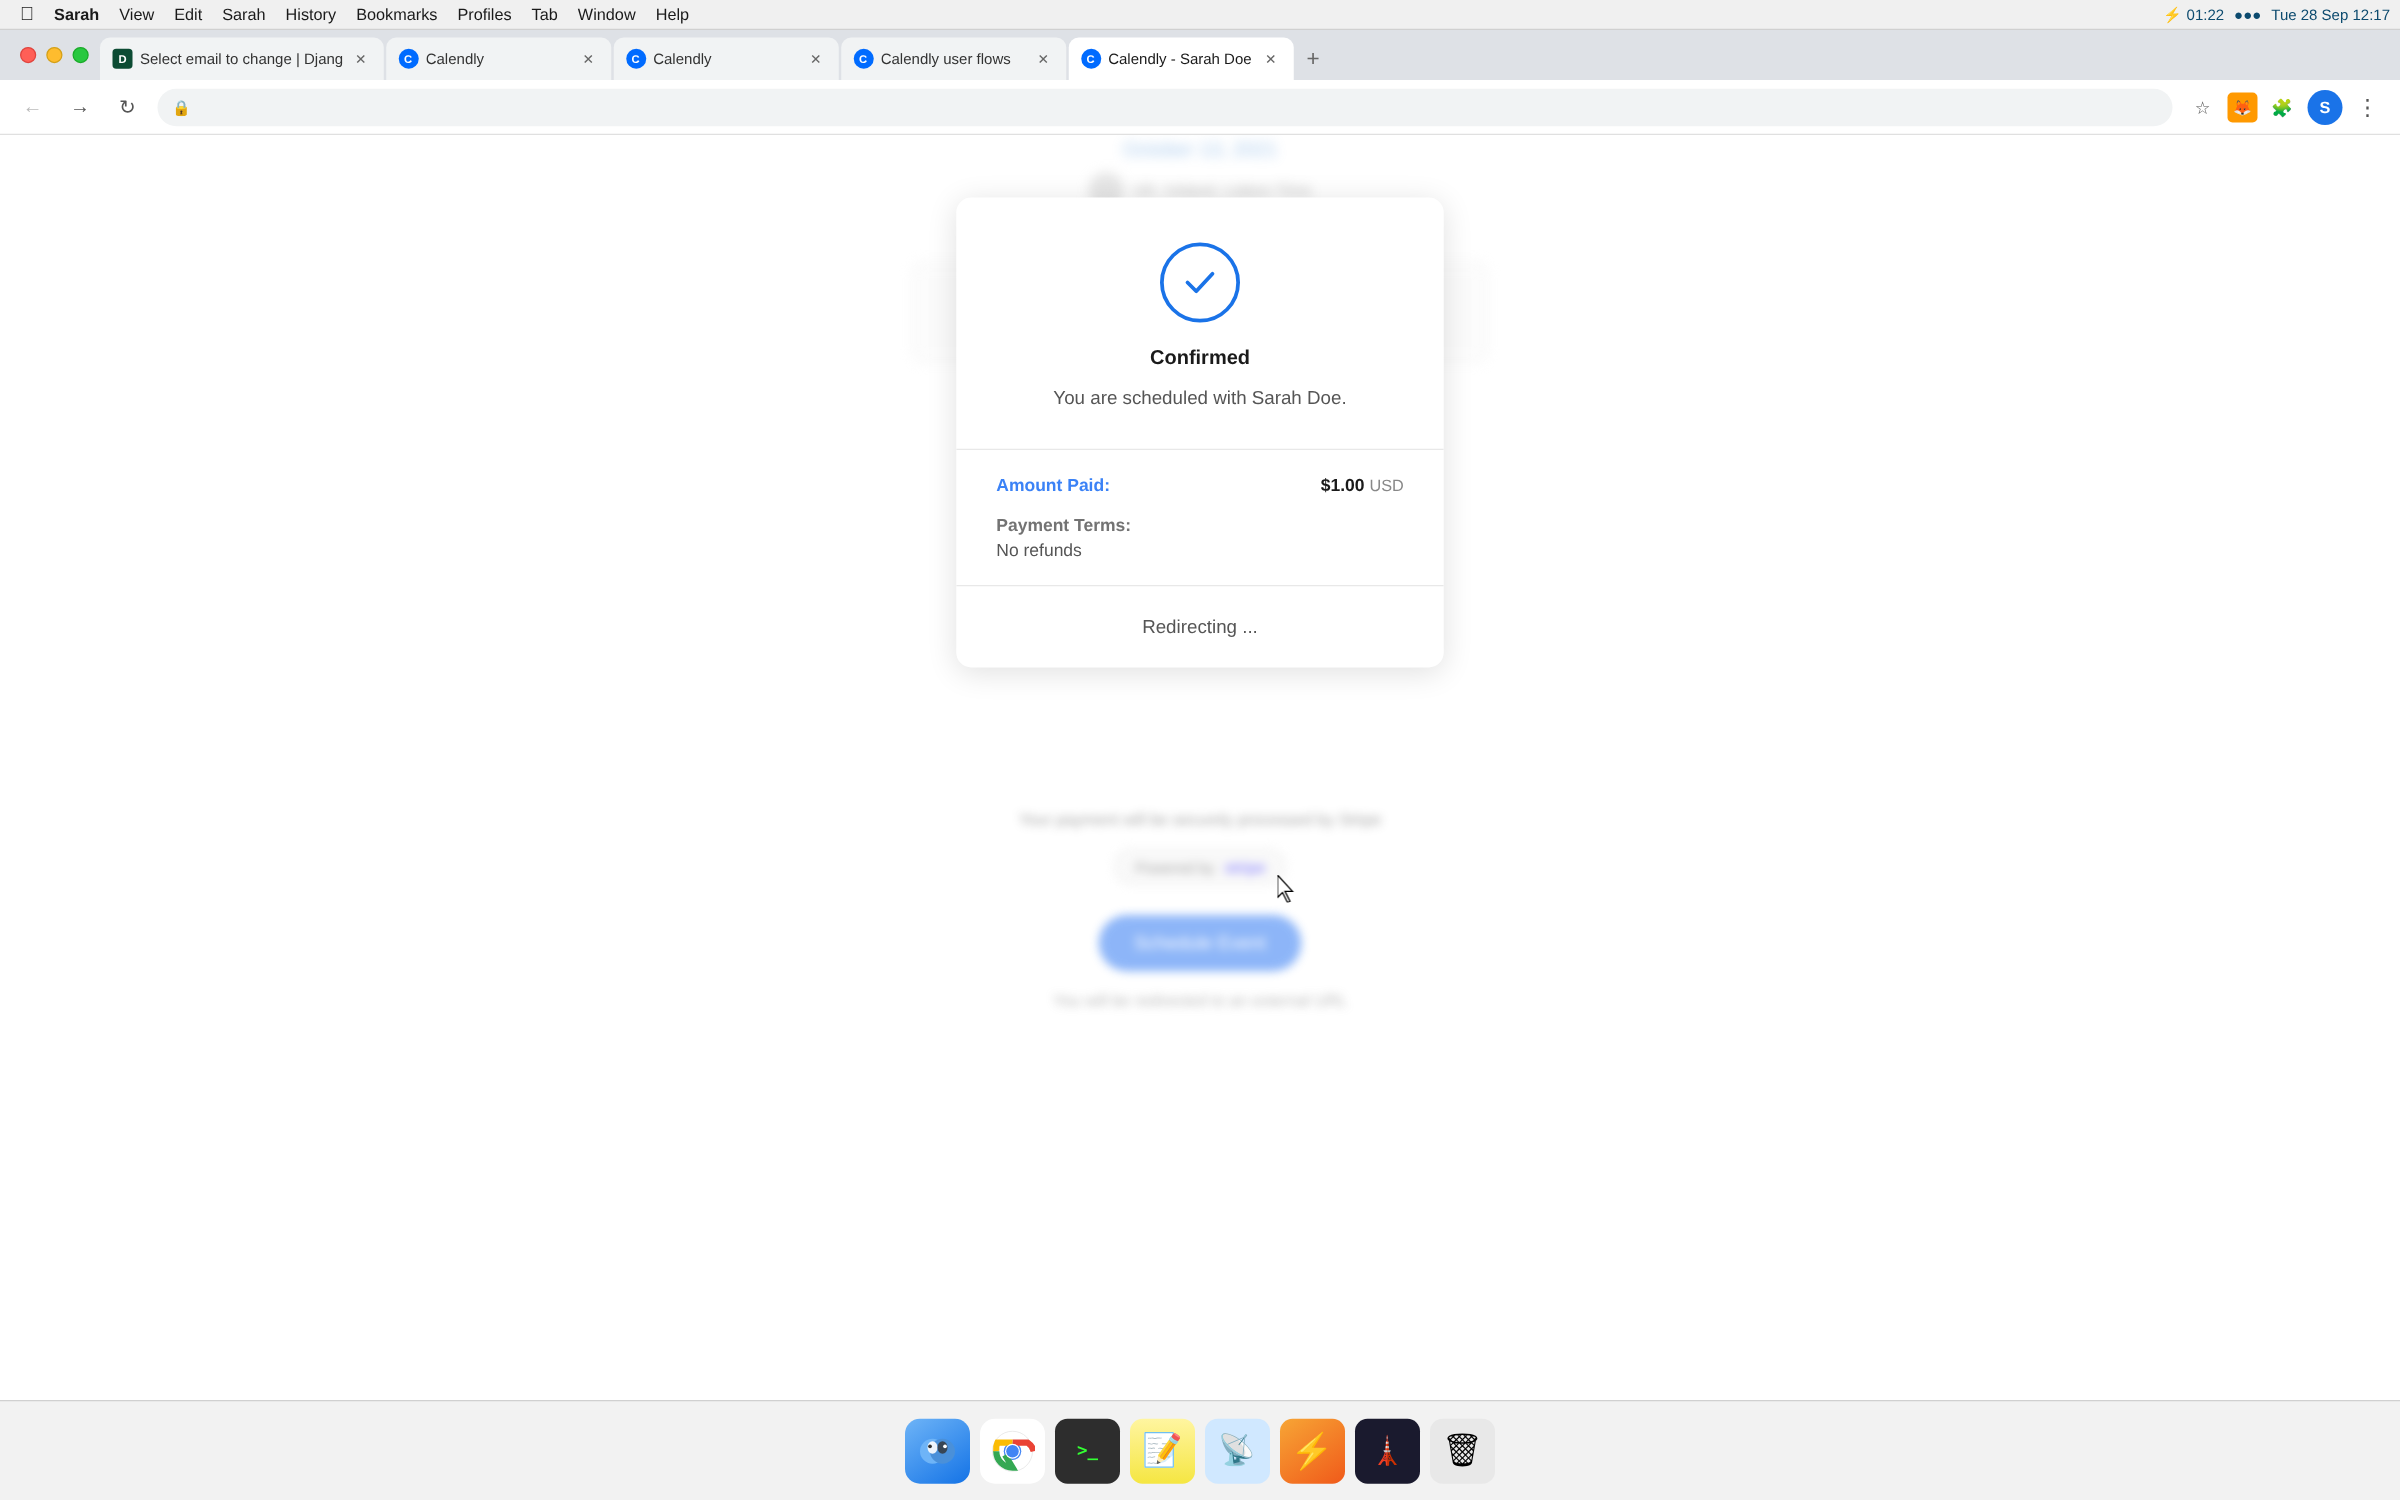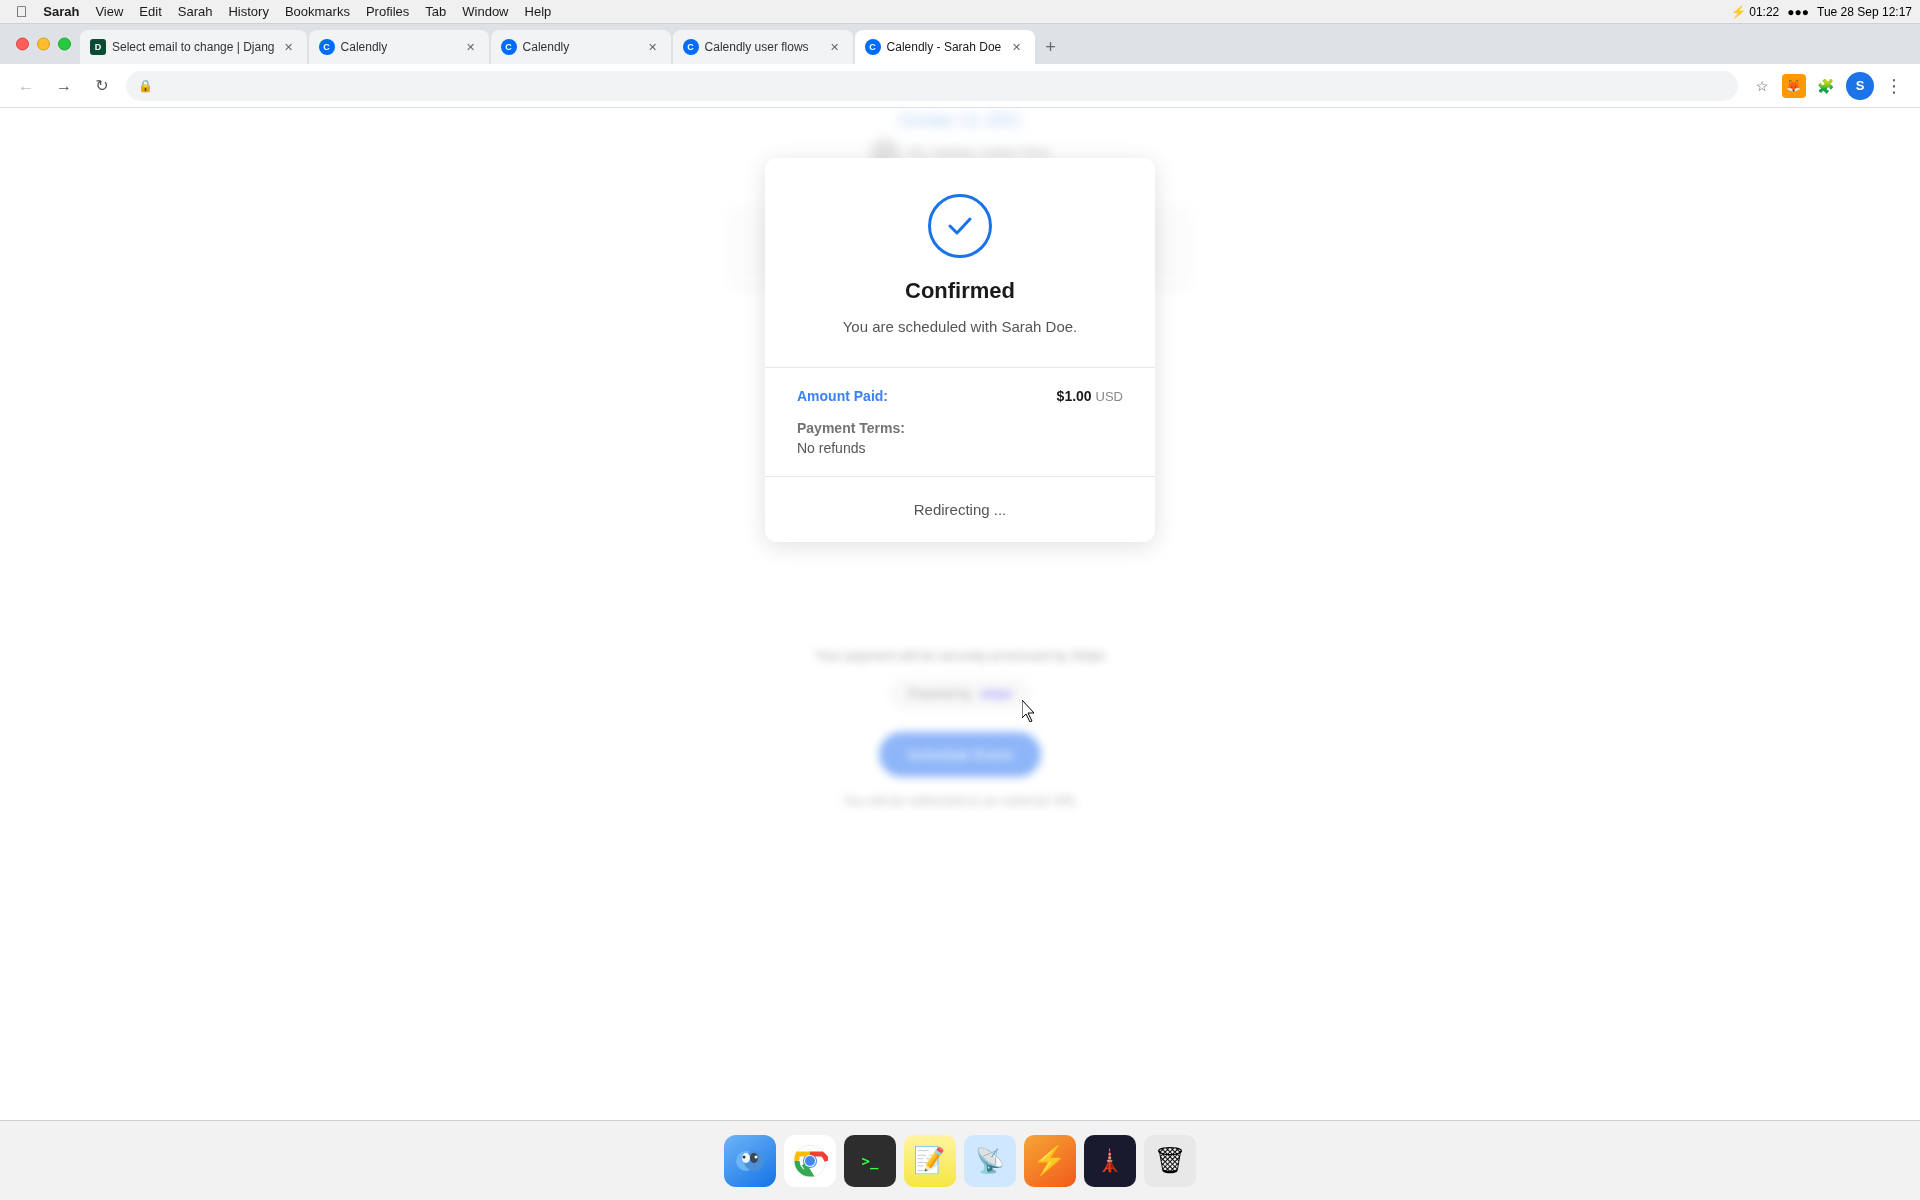--- a/index.html
+++ b/index.html
@@ -41,21 +41,21 @@
     }
     .menu-item.bold {
       font-weight: 600;
     }
     .menu-bar-right {
       margin-left: auto;
       display: flex;
       align-items: center;
       gap: 8px;
       font-size: 12px;
-      color: #000000;
+      color: #0c4a6e;
     }
 
     
     .chrome-window {
       width: 100%;
       height: calc(100% - 24px);
       background: #fff;
       position: relative;
     }
 
@@ -277,21 +277,21 @@
       justify-content: center;
       margin: 0 auto 20px;
     }
     .check-svg {
       stroke: #1a73e8;
       stroke-width: 3;
       fill: none;
     }
 
     .confirmed-title {
-      font-size: 22px;
+      font-size: 16px;
       font-weight: 700;
       color: #1a1a1a;
       margin-bottom: 12px;
     }
     .confirmed-subtitle {
       font-size: 15px;
       color: #555;
       line-height: 1.5;
     }
 

